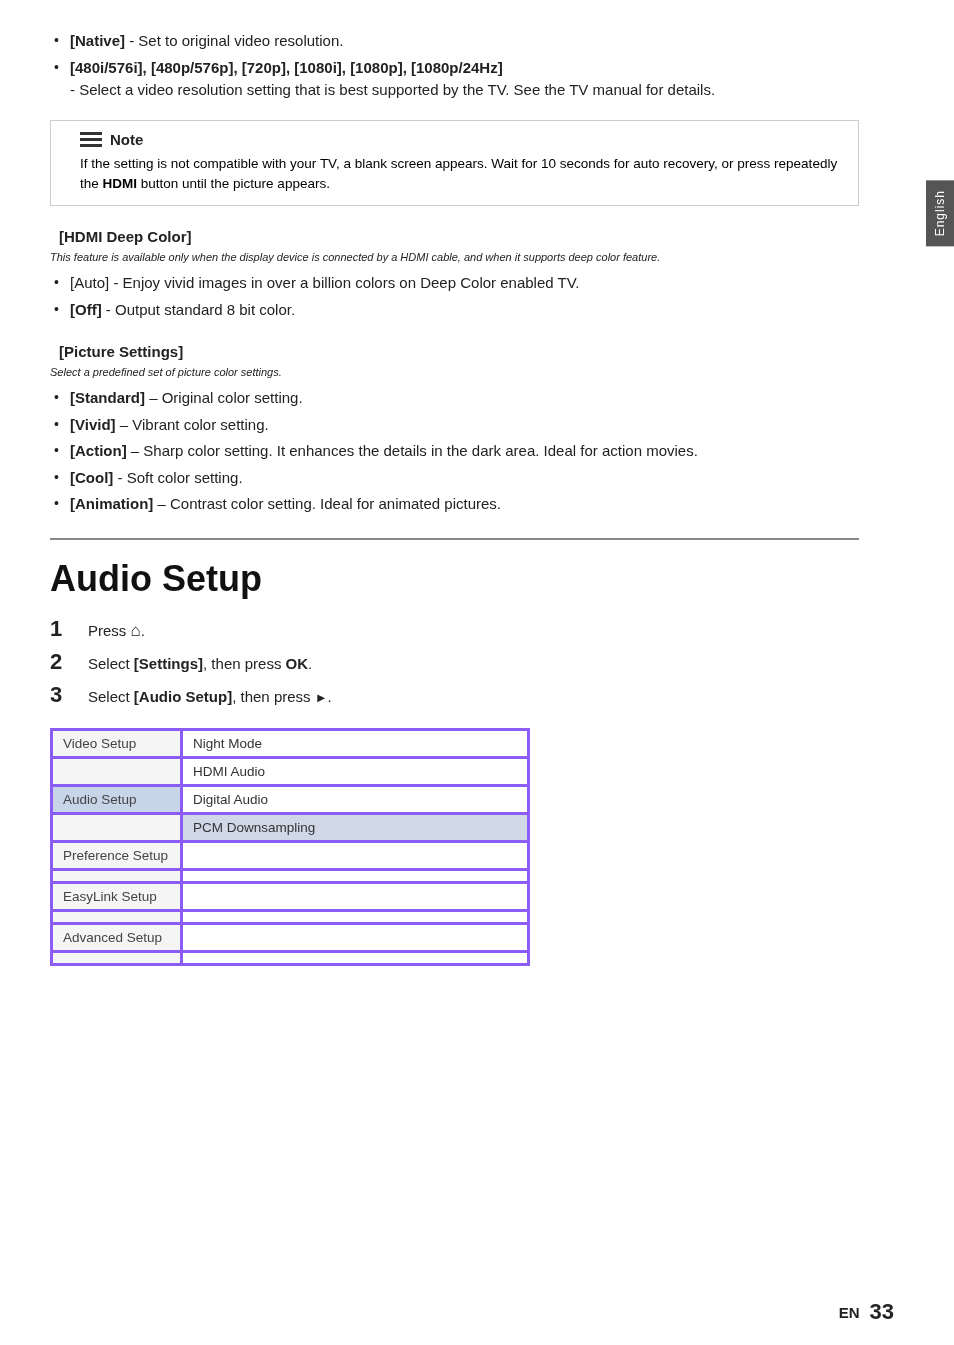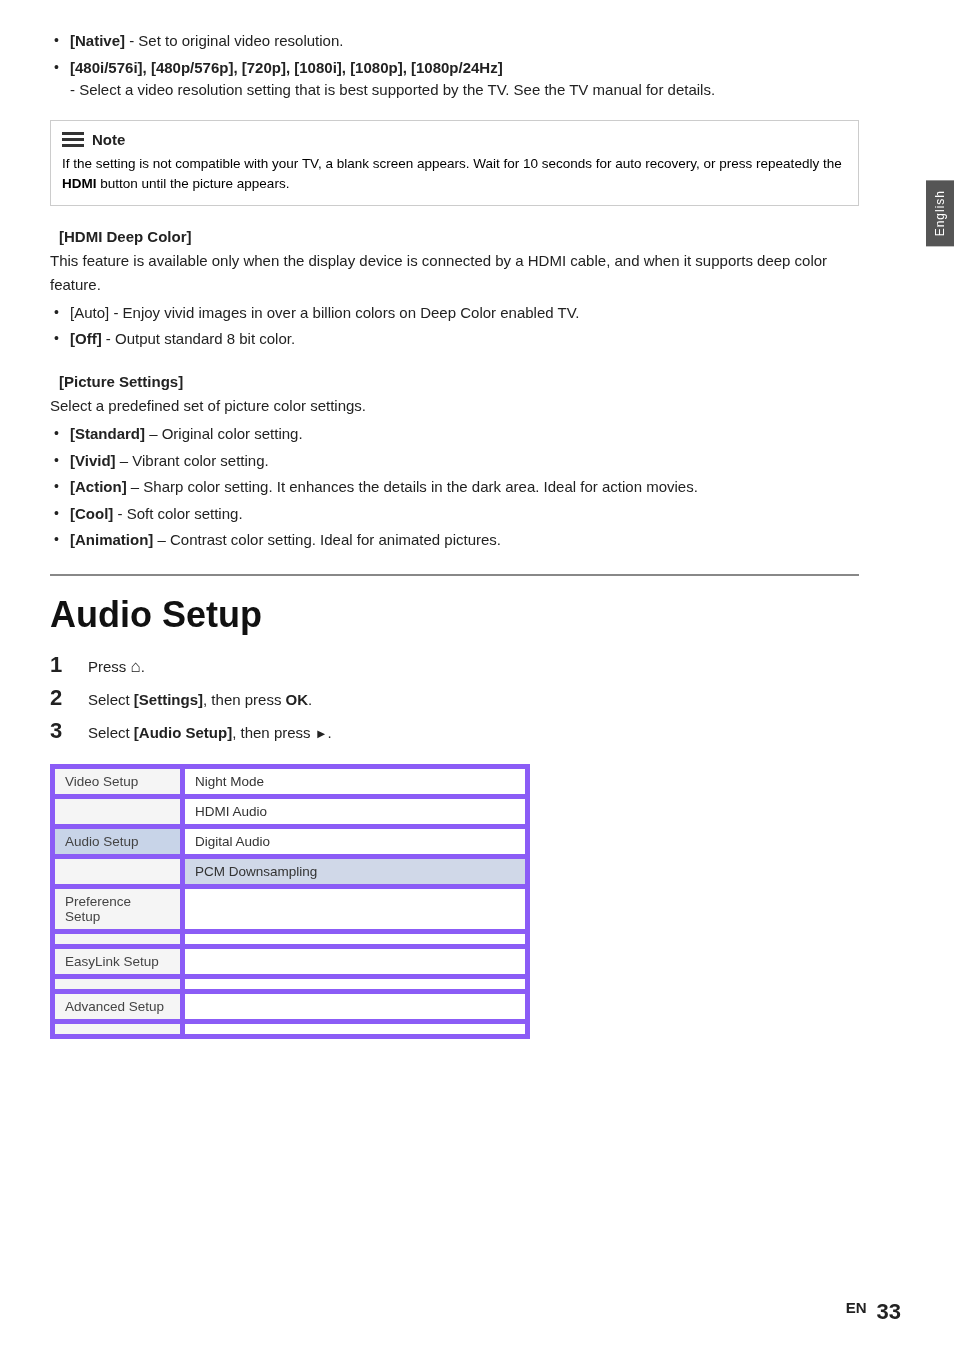--- a/index.html
+++ b/index.html
@@ -54,21 +54,21 @@
     .bullet-list li::before {
       content: "•";
       position: absolute;
       left: 4px;
       font-size: 14px;
     }
 
     
     .note-box {
       border: 1px solid #ccc;
-      padding: 10px 15px 10px 11px;
+      padding: 10px 15px 10px 29px;
       margin: 18px 0 18px 0;
       position: relative;
     }
     .note-header {
       display: flex;
       align-items: center;
       margin-bottom: 6px;
     }
     .note-icon {
       display: inline-flex;
@@ -96,23 +96,24 @@
 
     
     .section-heading {
       font-weight: bold;
       font-size: 15px;
       margin-top: 22px;
       margin-bottom: 4px;
       padding-left: 9px;
     }
     .section-text {
-      font-size: 15px;
+      font-size: 11px;
       line-height: 1.55;
       margin-bottom: 6px;
+      font-style: italic;
     }
 
     
     .divider {
       border: none;
       border-top: 2px solid #888;
       margin: 22px 0 18px 0;
     }
 
     
@@ -147,44 +148,44 @@
     }
 
     
     .setup-table {
       border-collapse: collapse;
       width: 480px;
       margin-top: 10px;
       font-size: 13.5px;
     }
     .setup-table td {
-      border: 5px solid #8b5cf6;
+      border: 3px solid #8b5cf6;
       padding: 5px 10px;
       margin-left: 20px;
     }
     .setup-table .col-left {
       width: 130px;
       color: #444;
       background: #f5f5f5;
       vertical-align: middle;
     }
     .setup-table .col-right {
       color: #333;
     }
     .setup-table .col-right.active {
       background: #d0d8e8;
     }
 
     
     .page-footer {
       position: absolute;
       bottom: 20px;
-      right: 53px;
+      right: 60px;
       display: flex;
-      align-items: flex-start;
+      align-items: center;
       gap: 10px;
       font-size: 14px;
       font-weight: bold;
     }
     .page-en {
       font-size: 15px;
       font-weight: bold;
     }
     .page-num {
       font-size: 22px;

